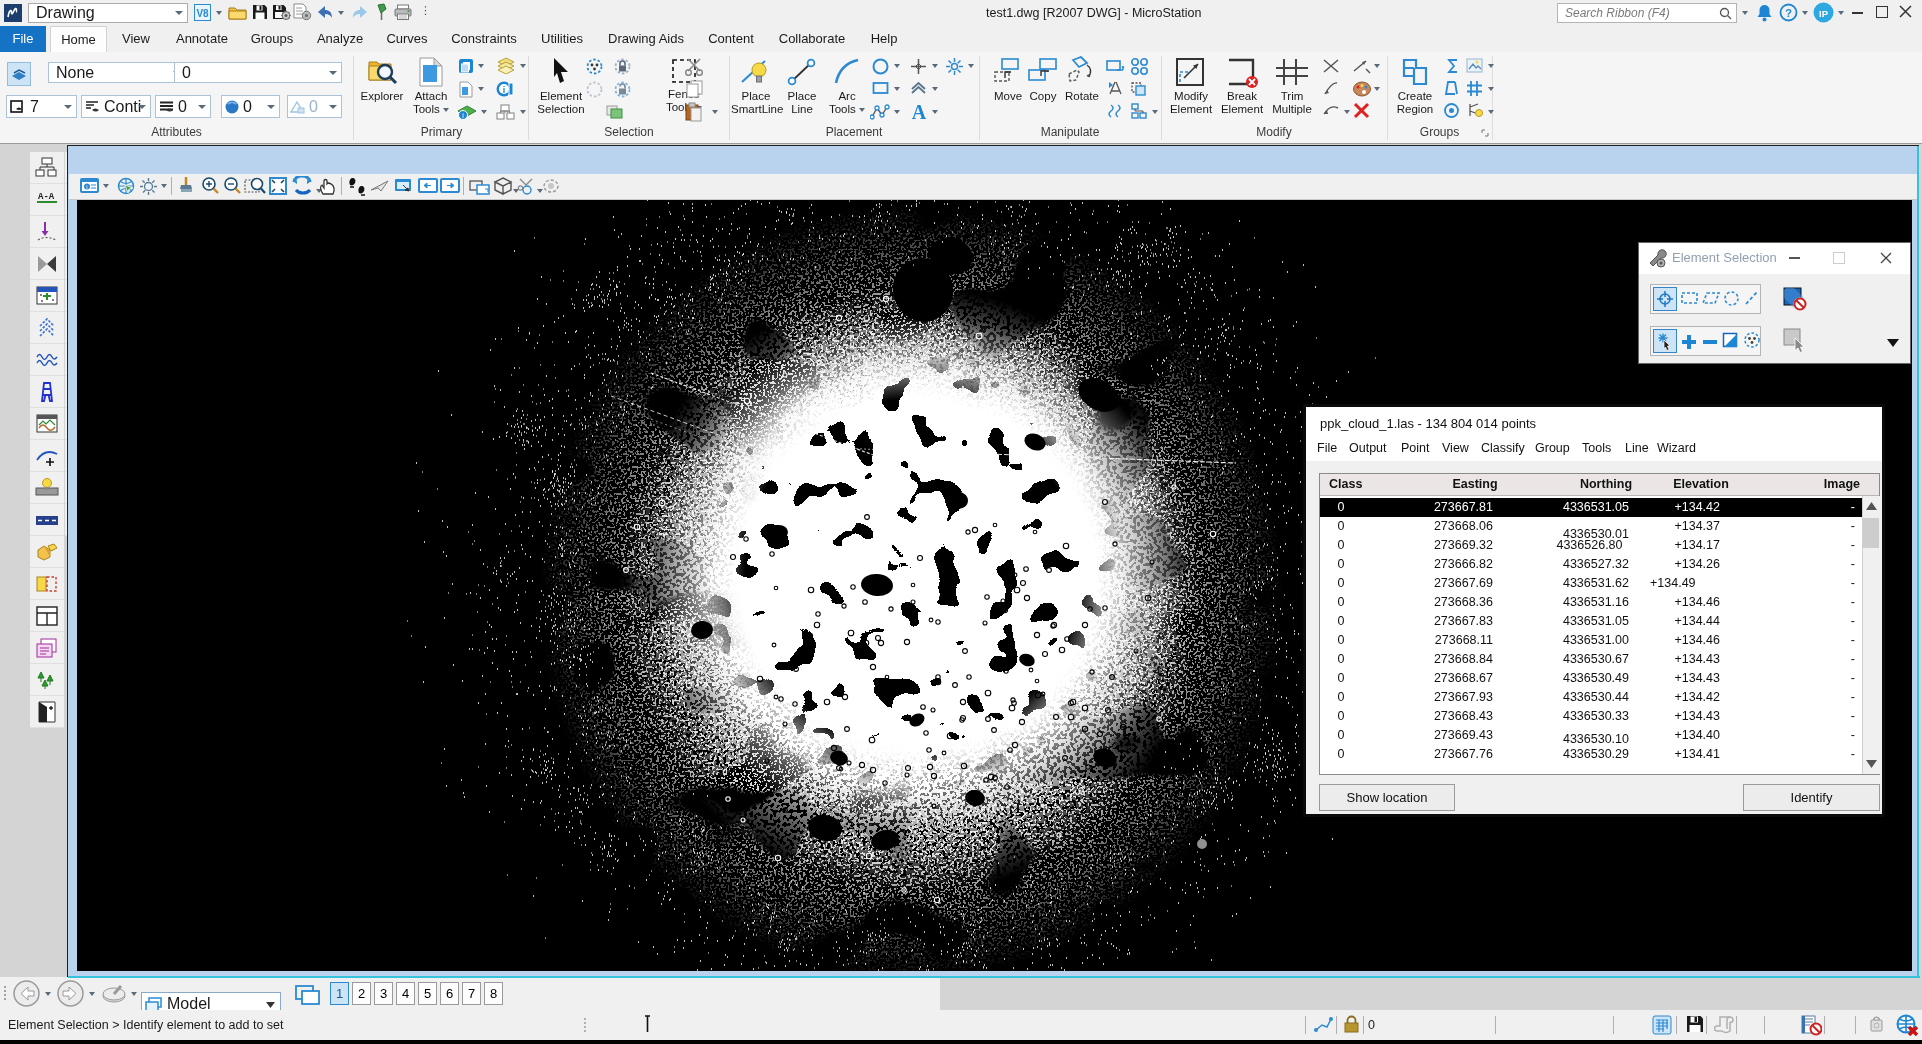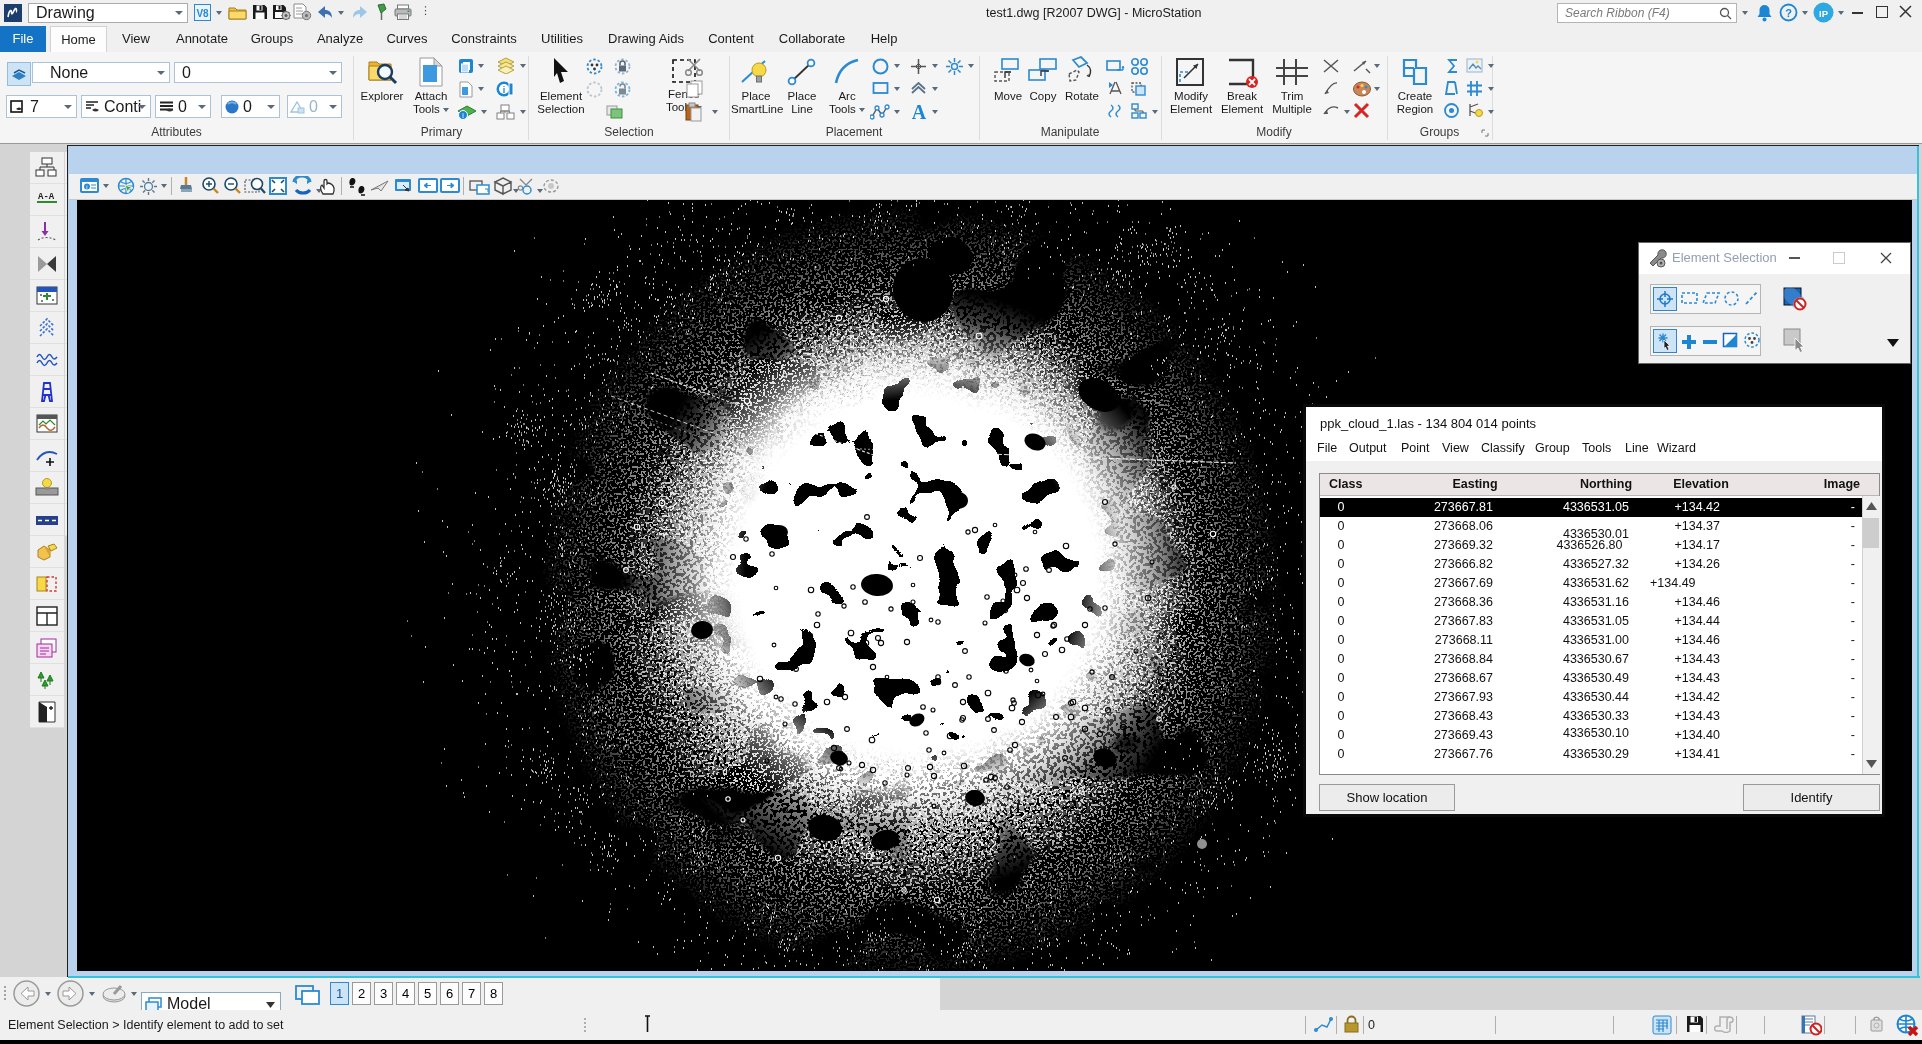--- a/index.html
+++ b/index.html
@@ -160,21 +160,21 @@
   <div class="glabel" style="left:1163px;width:222px">Modify</div>
   <div class="glabel" style="left:1389px;width:101px">Groups</div>
   <svg class="abs" style="left:1480px;top:76px" width="10" height="10">
       <path d="M2 2h3M2 2v3M8 8h-3M8 8v-3" stroke="#777" fill="none"></path>
     </svg>
 
   <div class="abs" style="left:7px;top:10px;width:22px;height:22px;background:#cde3f6;border:1px solid #93bcdd"><svg width="20" height="20" style="margin:1px">
         <path d="M3 12 l7 -4 7 4 -7 4z" fill="#2d7fc4"></path>
         <path d="M5 9 l5 -3 6 3" fill="none" stroke="#1a5a94" stroke-width="1.5"></path>
       </svg></div>
-  <div class="combo" style="left:32px;top:10px;width:138px;height:21px;line-height:19px;padding-left:17px">None<span class="car"></span></div>
+  <div class="combo" style="left:48px;top:10px;width:138px;height:21px;line-height:19px;padding-left:7px">None<span class="car"></span></div>
   <div class="combo" style="left:174px;top:10px;width:168px;height:21px;line-height:19px;padding-left:7px">0<span class="car"></span></div>
   <div class="combo" style="left:6px;top:43px;width:71px;height:23px;line-height:21px"><svg width="16" height="14" style="vertical-align:-2px;margin-left:3px">
         <rect x="1" y="1" width="11" height="11" fill="#fff" stroke="#111" stroke-width="1.6"></rect>
         <path d="M6 9 q3 -3 6 0 q-3 2 -6 0" fill="#222"></path>
       </svg><span style="margin-left:4px">7</span><span class="car"></span></div>
   <div class="combo" style="left:81px;top:43px;width:70px;height:23px;line-height:21px"><svg width="17" height="14" style="vertical-align:-2px;margin-left:2px">
         <path d="M2 2 h12 M2 5 h8 M2 8 h5" stroke="#222" stroke-width="1.6"></path>
         <path d="M8 10 q3 -3 7 0 q-3 3 -7 0" fill="#333"></path>
       </svg><span style="margin-left:3px">Conti</span><span class="car"></span></div>
   <div class="combo" style="left:155px;top:43px;width:56px;height:23px;line-height:21px"><svg width="17" height="14" style="vertical-align:-2px;margin-left:2px">
@@ -1351,21 +1351,21 @@
       <div style="position:relative;height:19px;">
           <span class="abs" style="left:14px;top:2px;width:14px;text-align:center">0</span>
           <span class="abs" style="left:90px;top:2px;width:83px;text-align:right">273668.43</span>
           <span class="abs" style="left:230px;top:2px;width:79px;text-align:right">4336530.33</span>
           <span class="abs" style="left:330px;top:2px;width:70px;text-align:right">+134.43</span>
           <span class="abs" style="left:500px;top:2px;width:35px;text-align:right">-</span>
         </div>
       <div style="position:relative;height:19px;">
           <span class="abs" style="left:14px;top:2px;width:14px;text-align:center">0</span>
           <span class="abs" style="left:90px;top:2px;width:83px;text-align:right">273669.43</span>
-          <span class="abs" style="left:230px;top:0;width:79px;text-align:right">4336530.10</span>
+          <span class="abs" style="left:230px;top:6px;width:79px;text-align:right">4336530.10</span>
           <span class="abs" style="left:330px;top:2px;width:70px;text-align:right">+134.40</span>
           <span class="abs" style="left:500px;top:2px;width:35px;text-align:right">-</span>
         </div>
       <div style="position:relative;height:19px;">
           <span class="abs" style="left:14px;top:2px;width:14px;text-align:center">0</span>
           <span class="abs" style="left:90px;top:2px;width:83px;text-align:right">273667.76</span>
           <span class="abs" style="left:230px;top:2px;width:79px;text-align:right">4336530.29</span>
           <span class="abs" style="left:330px;top:2px;width:70px;text-align:right">+134.41</span>
           <span class="abs" style="left:500px;top:2px;width:35px;text-align:right">-</span>
         </div>

